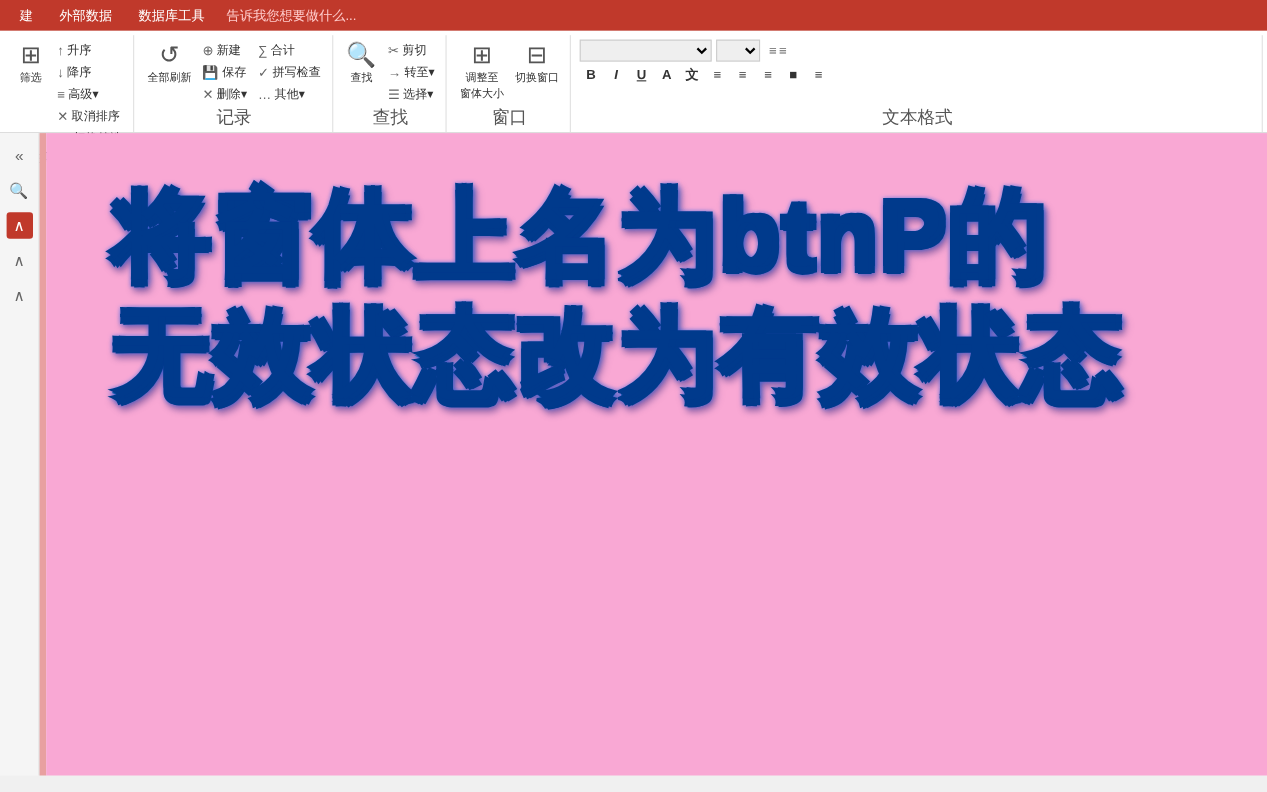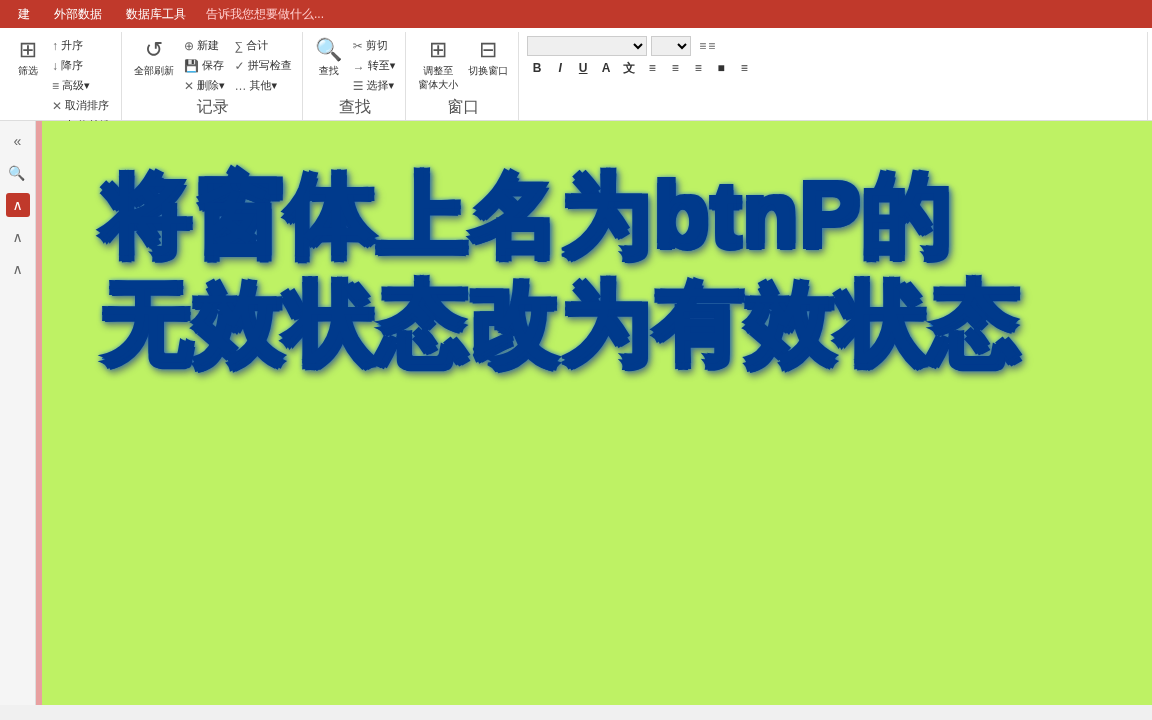--- a/index.html
+++ b/index.html
@@ -184,21 +184,21 @@
       font-size: 14px;
       color: #666;
       cursor: pointer;
       border-radius: 3px;
     }
     .sidebar-icon.active { background: #c0392b; color: white; }
 
     
     .content-area {
       flex: 1;
-      background: #bef264;
+      background: #f9a8d4;
       padding: 40px 60px;
       overflow: hidden;
       display: flex;
       align-items: flex-start;
       justify-content: flex-start;
     }
 
     
     .main-text {
       font-size: 90px;
@@ -367,20 +367,21 @@
             <u>U</u>
           </div>
         <div class="fmt-btn">A</div>
         <div class="fmt-btn">文</div>
         <div class="fmt-btn">≡</div>
         <div class="fmt-btn">≡</div>
         <div class="fmt-btn">≡</div>
         <div class="fmt-btn">■</div>
         <div class="fmt-btn">≡</div>
       </div>
+      <div class="ribbon-group-label">文本格式</div>
     </div>
 
   </div>
 </div>
 
 <div class="main-area">
 
   <div class="sidebar">
     <div class="sidebar-icon">«</div>
     <div class="sidebar-icon">🔍</div>

